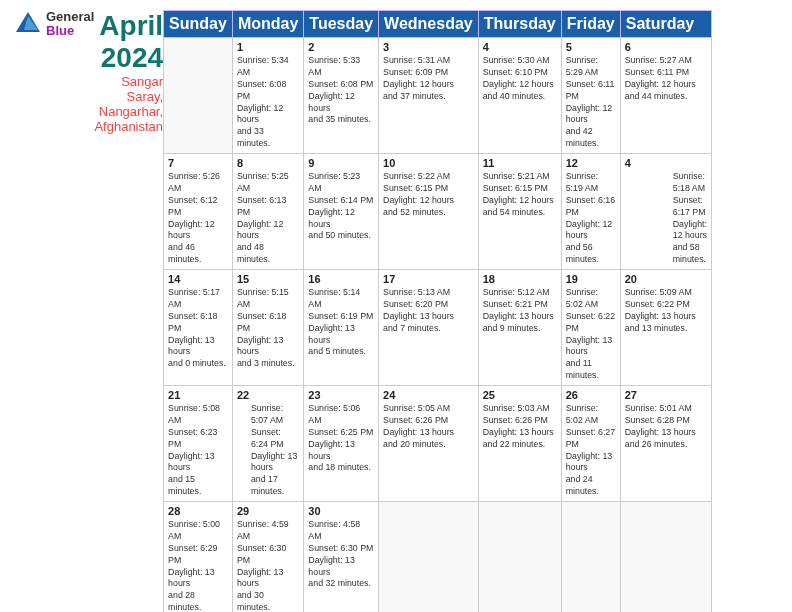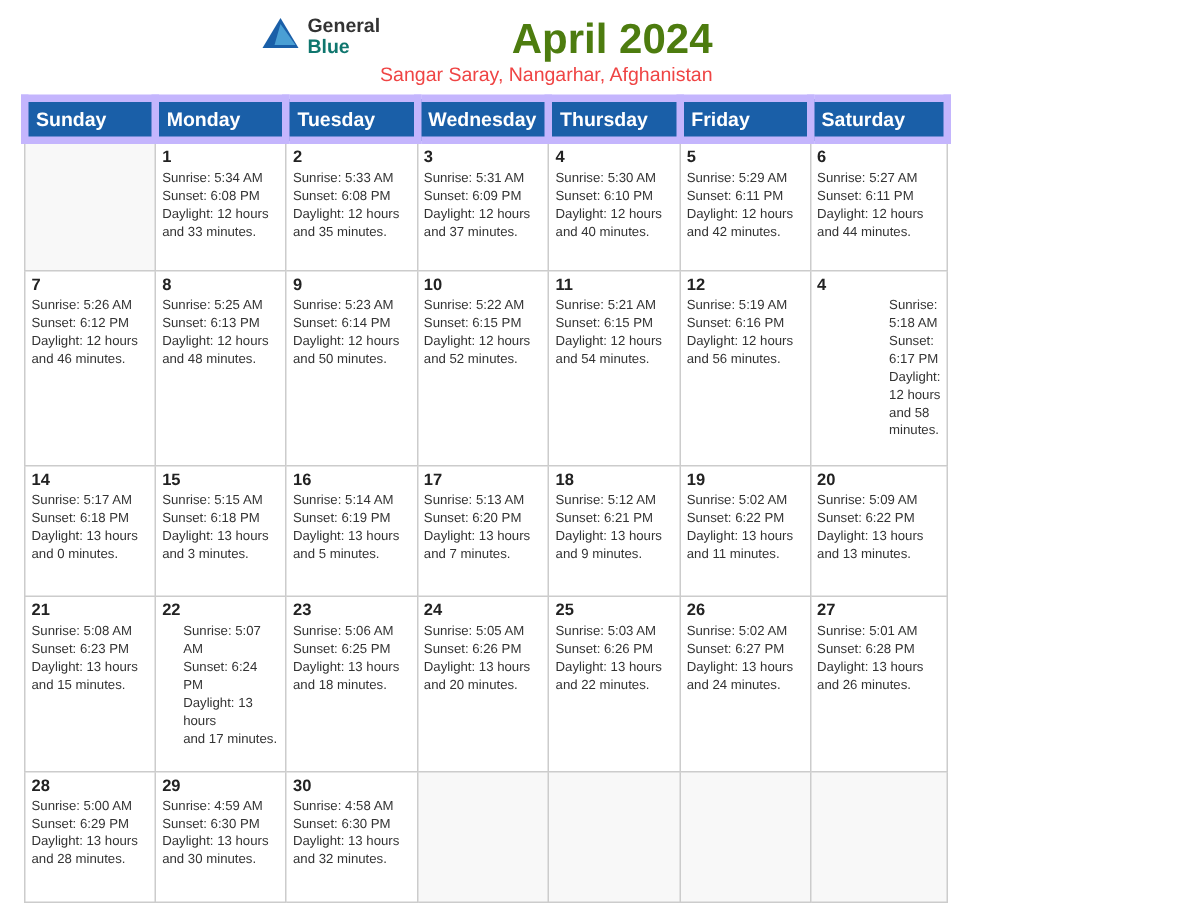--- a/index.html
+++ b/index.html
@@ -8,22 +8,21 @@
       background: #fff;
       width: 792px;
       height: 612px;
       overflow: hidden;
     }
     .page {
       width: 648px;
       height: 612px;
       padding: 10px 14px;
       display: flex;
-      flex-direction: column;
-      align-items: center;
+      flex-direction: row;
     }
     .header {
       display: flex;
       justify-content: space-between;
       align-items: flex-start;
       margin-bottom: 6px;
     }
     .logo {
       display: flex;
       align-items: center;
@@ -35,50 +34,50 @@
       line-height: 1.1;
     }
     .logo-general {
       font-size: 13px;
       font-weight: bold;
       color: #333;
     }
     .logo-blue {
       font-size: 13px;
       font-weight: bold;
-      color: #0f766e;
+      color: #a21caf;
     }
     .logo-icon {
       width: 28px;
       height: 28px;
     }
     .title-block {
       text-align: right;
     }
     .title-month {
       font-size: 28px;
       font-weight: bold;
-      color: #4d7c0f;
+      color: #0f766e;
     }
     .title-location {
       font-size: 13px;
       color: #ef4444;
     }
     .calendar-table {
       width: 100%;
       border-collapse: collapse;
       flex: 1;
     }
     .calendar-table thead tr th {
       background-color: #1a5fa8;
       color: #fff;
       text-align: left;
       padding: 4px 5px;
-      font-size: 13px;
-      border: 5px solid #c4b5fd;
+      font-size: 16px;
+      border: 1px solid #c4b5fd;
     }
     .calendar-table tbody tr td {
       border: 1px solid #ccc;
       vertical-align: top;
       padding: 3px 4px;
       font-size: 9.5px;
       color: #333;
       width: calc(100% / 7);
       height: 78px;
       background: #fff;

